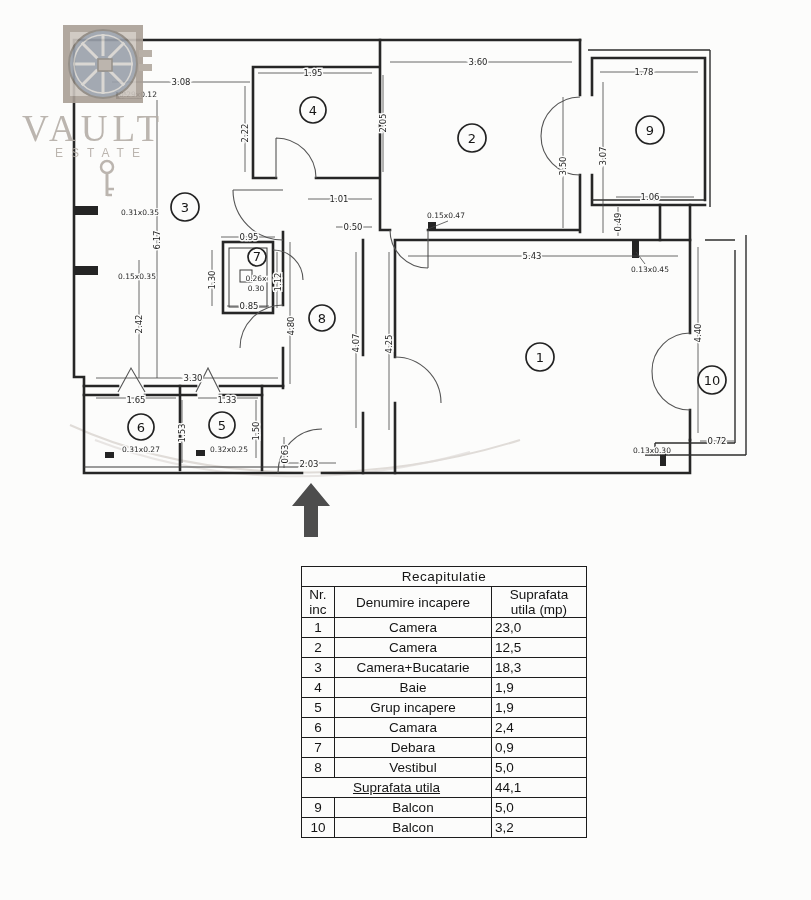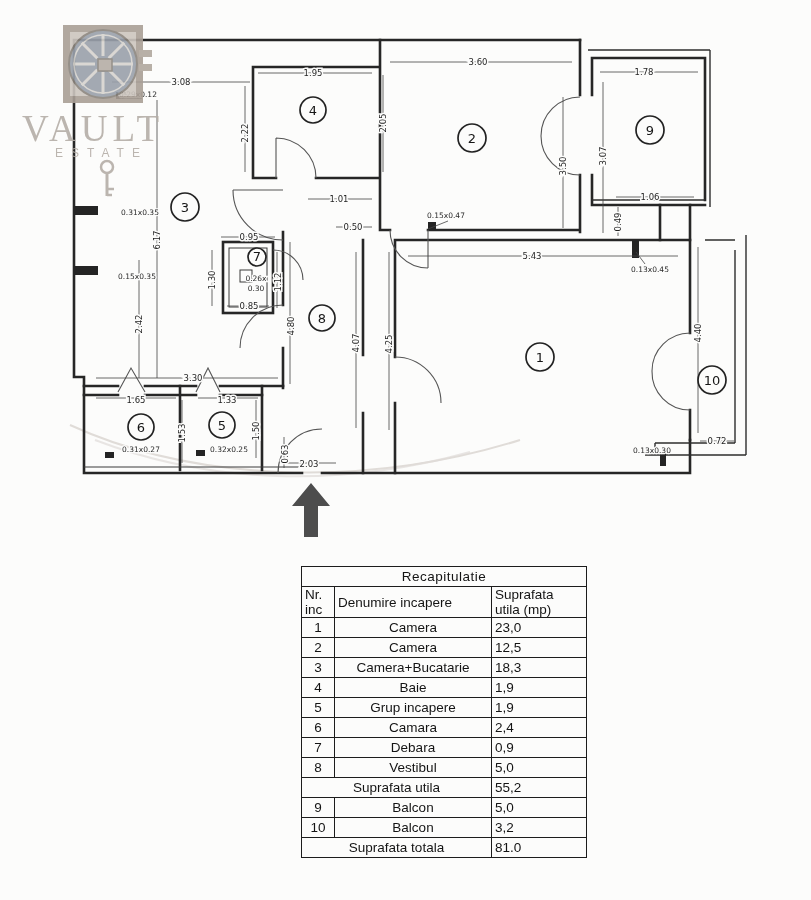--- a/index.html
+++ b/index.html
@@ -18,25 +18,25 @@
   .rcirc{fill:#fcfcfb;stroke:#222;stroke-width:1.7;}
   .swoosh{stroke:#e0dcd8;stroke-width:2;fill:none;}
   
   .logo-name{font-family:"Liberation Serif",serif;font-size:37px;letter-spacing:5px;fill:#b5aea7;}
   .logo-sub{font-family:"Liberation Sans",sans-serif;font-size:12px;letter-spacing:8px;fill:#b5aea7;}
   
   table.recap{position:absolute;left:257px;top:566px;border-collapse:collapse;background:#fcfcfb;margin-left:44px;}
   table.recap td{border:1.6px solid #1c1c1c;font:13.5px "Liberation Sans",sans-serif;color:#141414;
      padding:0 3px;height:19px;}
   td.t-title{font-size:19px;text-align:center;height:27px;letter-spacing:0.5px;}
-  td.t-h{font-size:13px;line-height:1.08;white-space:pre-line;height:42px;}
+  td.t-h{font-size:13px;line-height:1.08;text-align:center;white-space:pre-line;height:42px;}
   td.c-nr{width:26px;text-align:center;}
   td.c-name{width:150px;text-align:center;}
   td.c-area{width:88px;}
-  td.c-sum{text-align:center;}
+  td.c-sum{text-align:center;text-decoration:underline;}
 </style>
 </head>
 <body>
 
 <div class="canvas">
 
 <svg width="811" height="560" viewBox="0 0 811 560">
 
   <g>
     <path class="swoosh" d="M70,425 C190,480 360,490 520,440"></path>
@@ -250,32 +250,28 @@
           <td class="c-name">Debara</td>
           <td class="c-area">0,9</td>
         </tr>
   <tr>
           <td class="c-nr">8</td>
           <td class="c-name">Vestibul</td>
           <td class="c-area">5,0</td>
         </tr>
   <tr>
           <td class="c-sum" colspan="2">Suprafata utila</td>
-          <td class="c-area">55,2</td>
+          <td class="c-area">44,1</td>
         </tr>
   <tr>
           <td class="c-nr">9</td>
           <td class="c-name">Balcon</td>
           <td class="c-area">5,0</td>
         </tr>
   <tr>
           <td class="c-nr">10</td>
           <td class="c-name">Balcon</td>
           <td class="c-area">3,2</td>
         </tr>
-  <tr>
-          <td class="c-sum" colspan="2">Suprafata totala</td>
-          <td class="c-area">81.0</td>
-        </tr>
 </tbody>
     </table>
 
 </div>
 
 </body></html>

